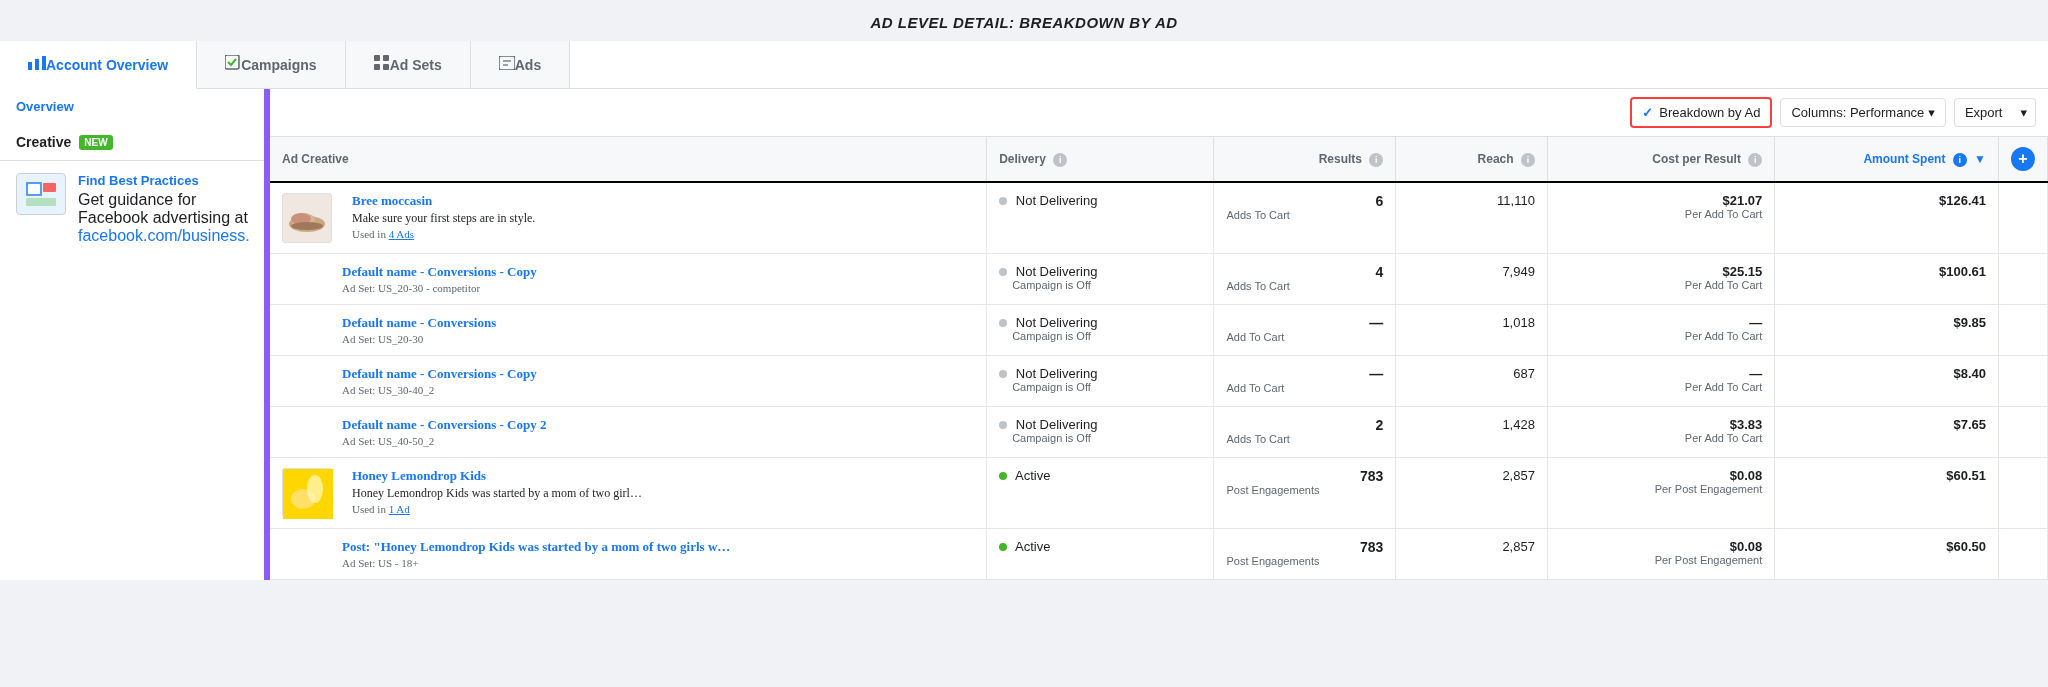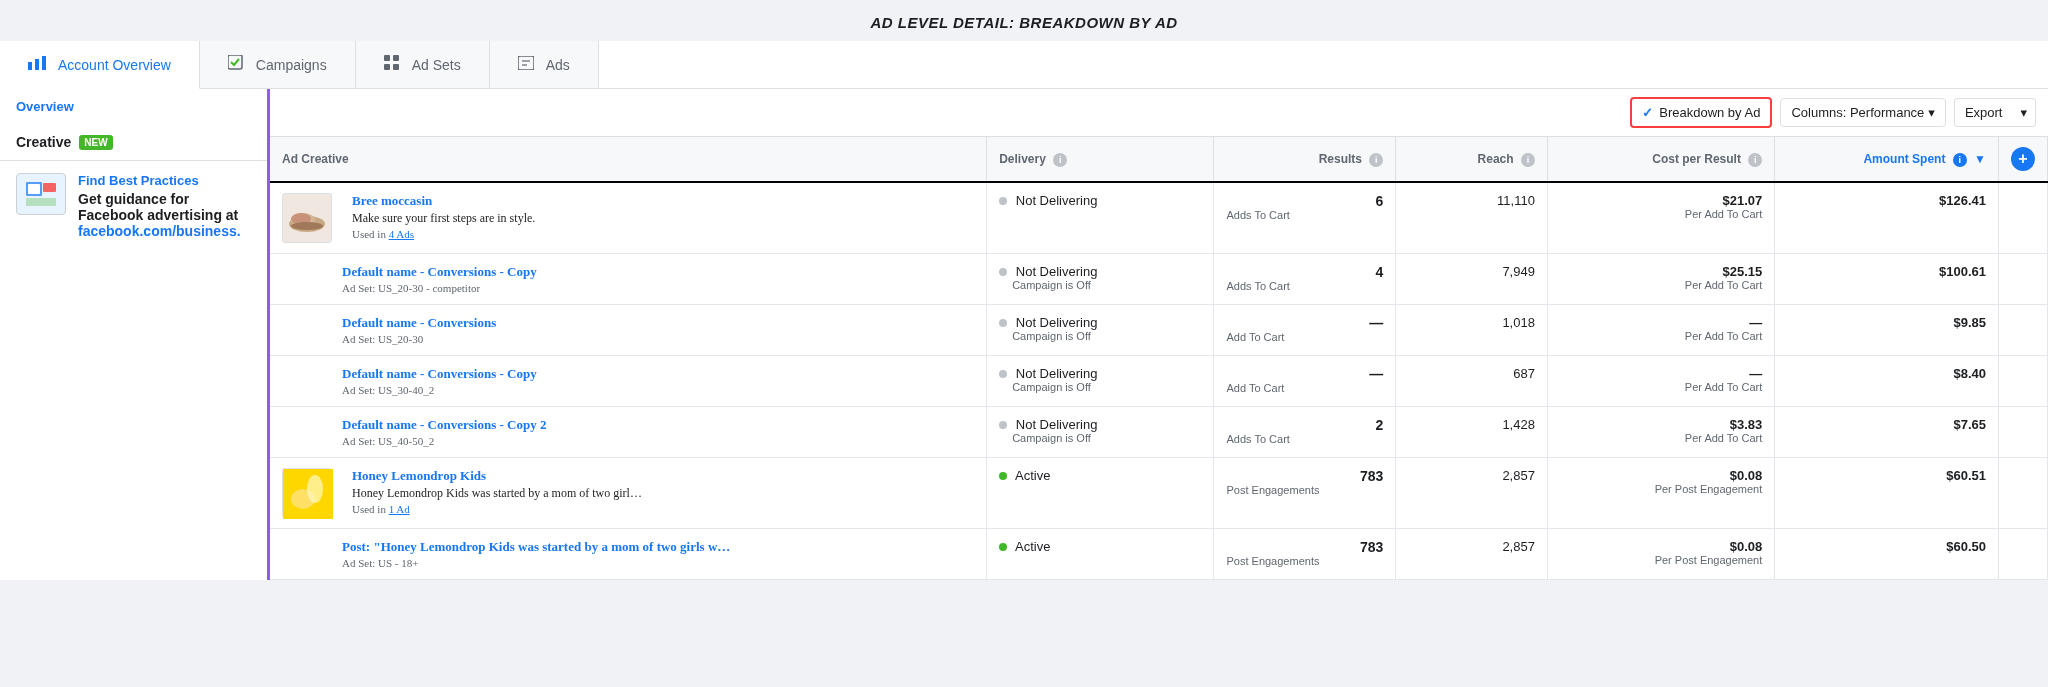--- a/index.html
+++ b/index.html
@@ -18,24 +18,24 @@
     .nav-tabs {
       display: flex;
       background: #fff;
       border-bottom: 1px solid #dddfe2;
       padding: 0;
     }
 
     .nav-tab {
       display: flex;
       align-items: center;
-      gap: 12px;
+      gap: 0;
       padding: 14px 28px;
       font-size: 14px;
-      font-weight: 400;
+      font-weight: 700;
       color: #606770;
       cursor: pointer;
       border-right: 1px solid #dddfe2;
       background: #f7f8fa;
       border-bottom: 1px solid #dddfe2;
       margin-bottom: -1px;
     }
 
     .nav-tab.active {
       background: #fff;
@@ -44,21 +44,21 @@
     }
 
     .main-layout {
       display: flex;
       background: #fff;
     }
 
     .sidebar {
       width: 270px;
       min-width: 270px;
-      border-right: 3px solid #8b5cf6;
+      border-right: 6px solid #8b5cf6;
       background: #fff;
       padding: 0;
     }
 
     .sidebar-item {
       padding: 10px 16px;
       cursor: pointer;
       color: #606770;
       font-size: 13px;
     }
@@ -99,23 +99,22 @@
       background: #e7f3ff;
       border: 1px solid #ccd0d5;
       border-radius: 4px;
       display: flex;
       align-items: center;
       justify-content: center;
       flex-shrink: 0;
     }
 
     .fbp-text {
-      font-size: 14px;
+      font-size: 16px;
       color: #1c1e21;
-      font-weight: bold;
     }
 
     .fbp-title {
       font-weight: 700;
       font-size: 13px;
       color: #1877f2;
       margin-bottom: 3px;
     }
 
     .fbp-link {

